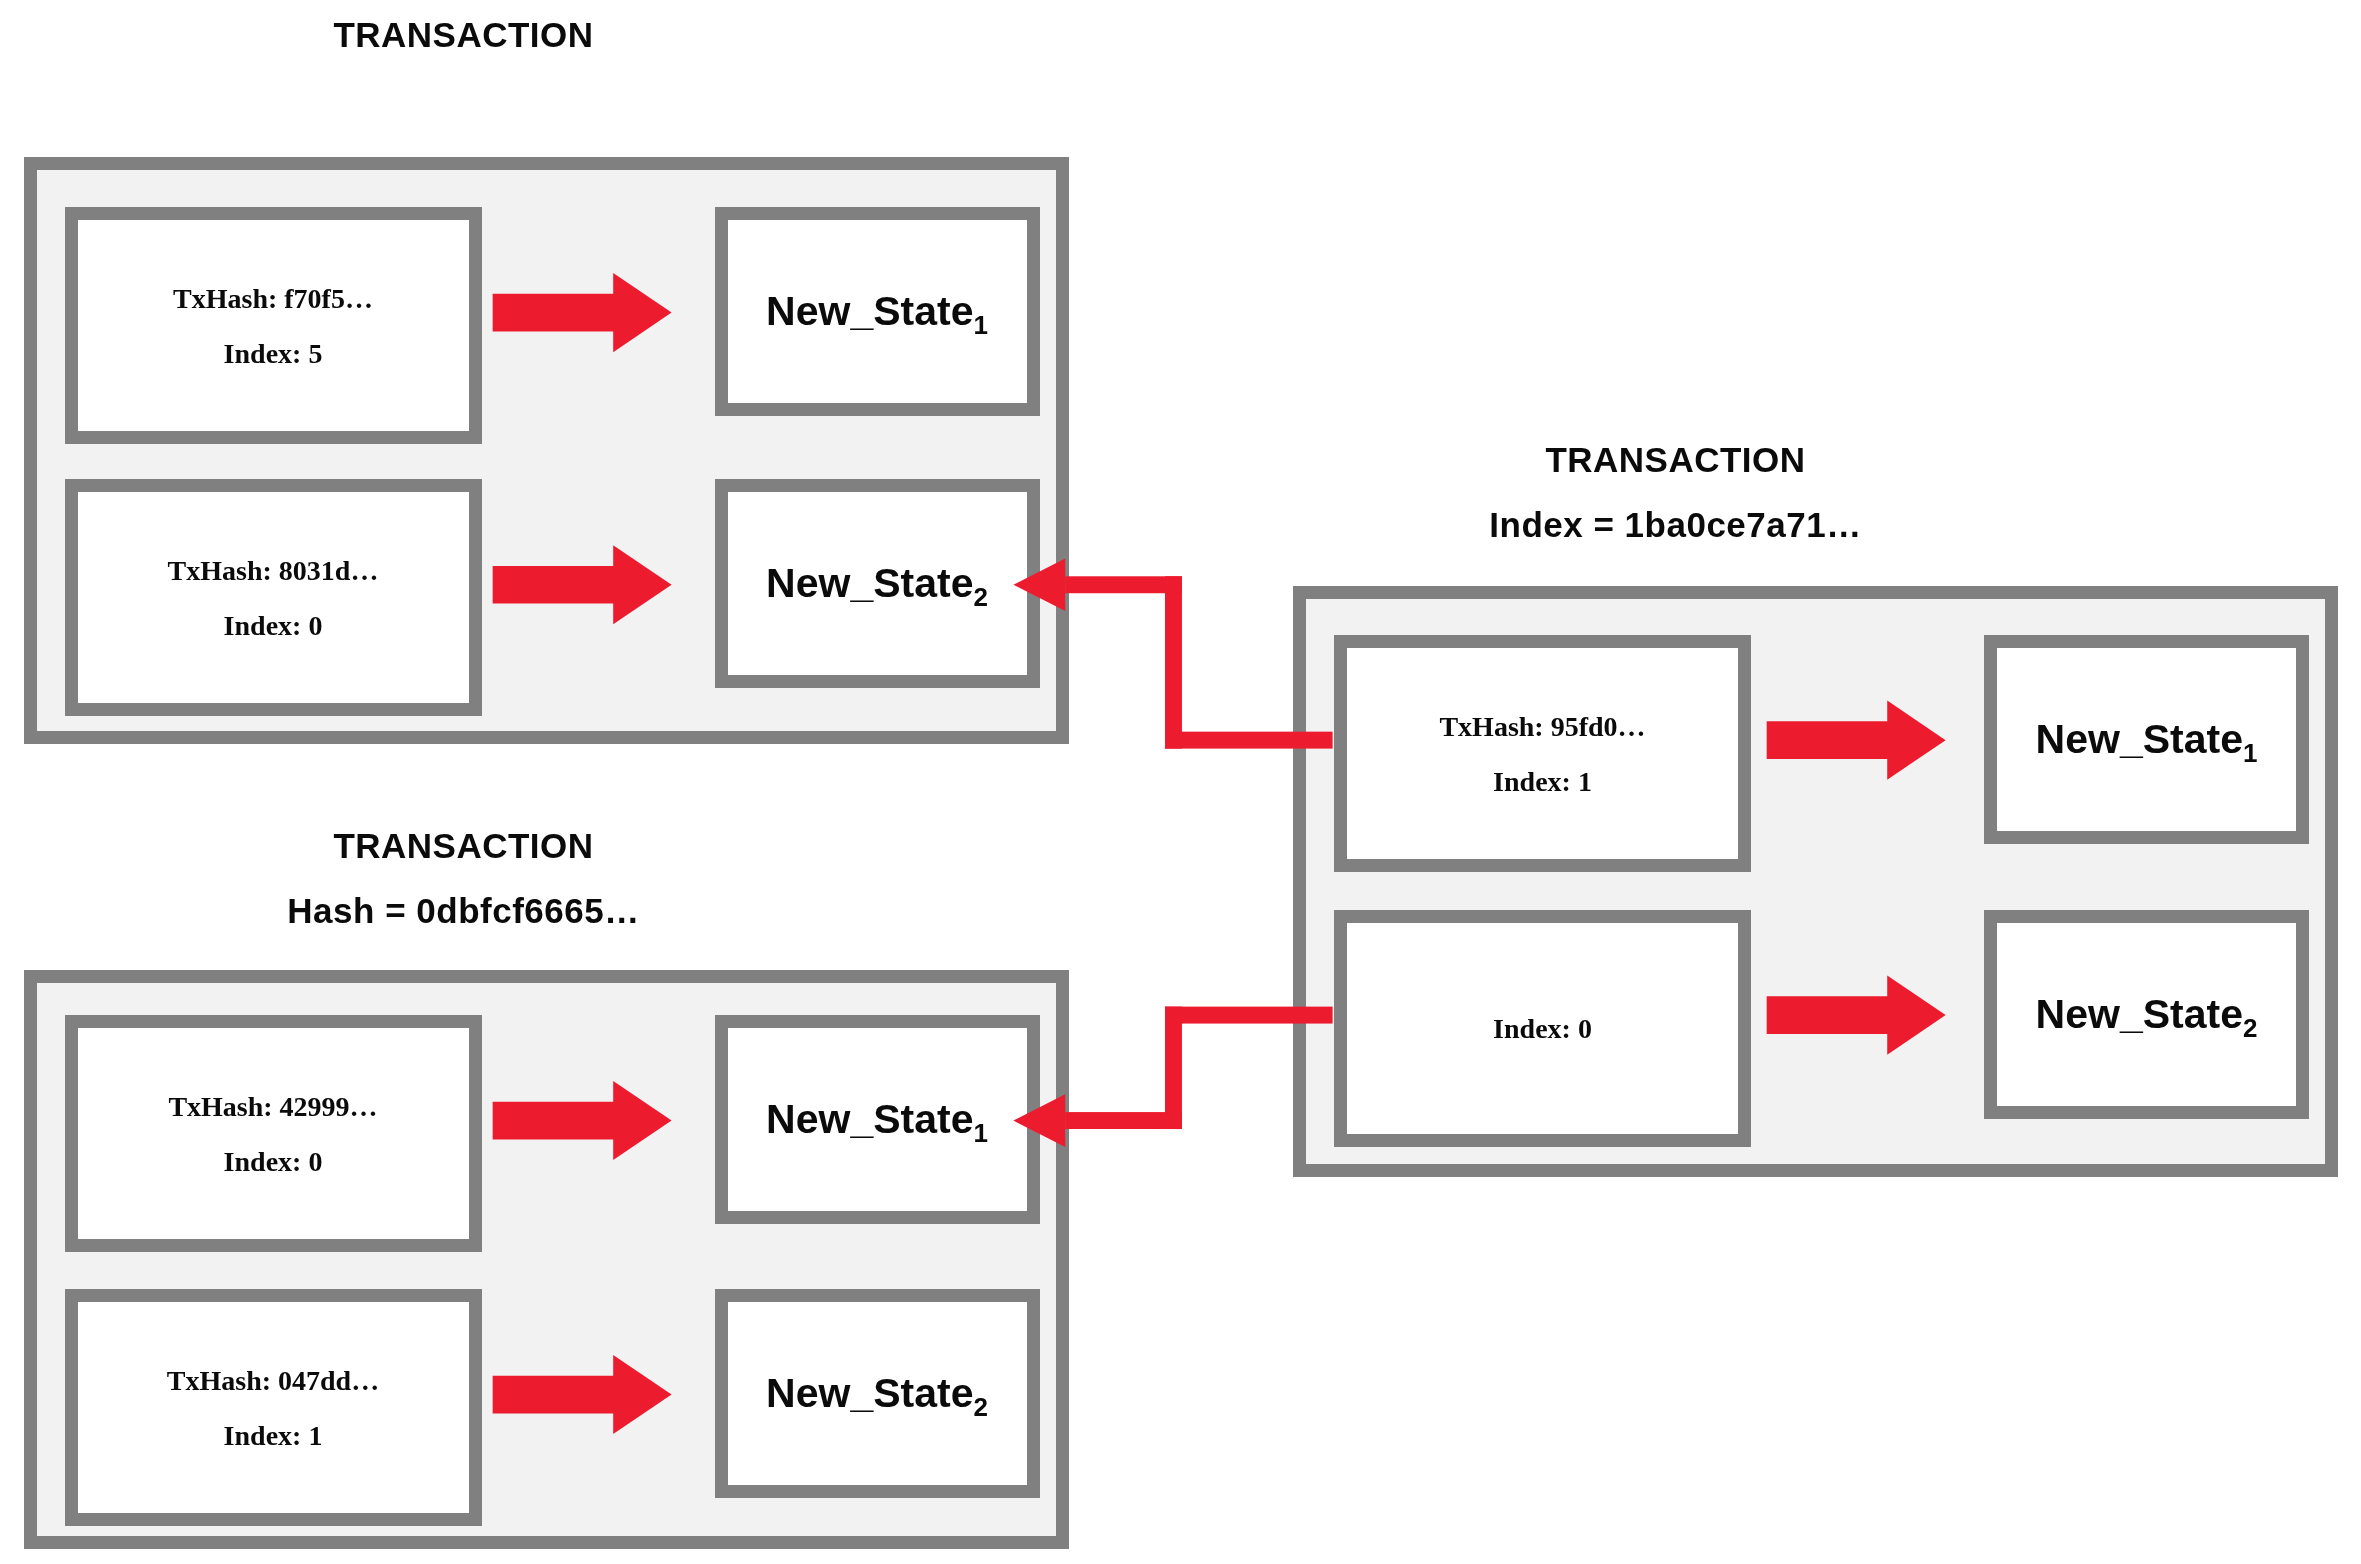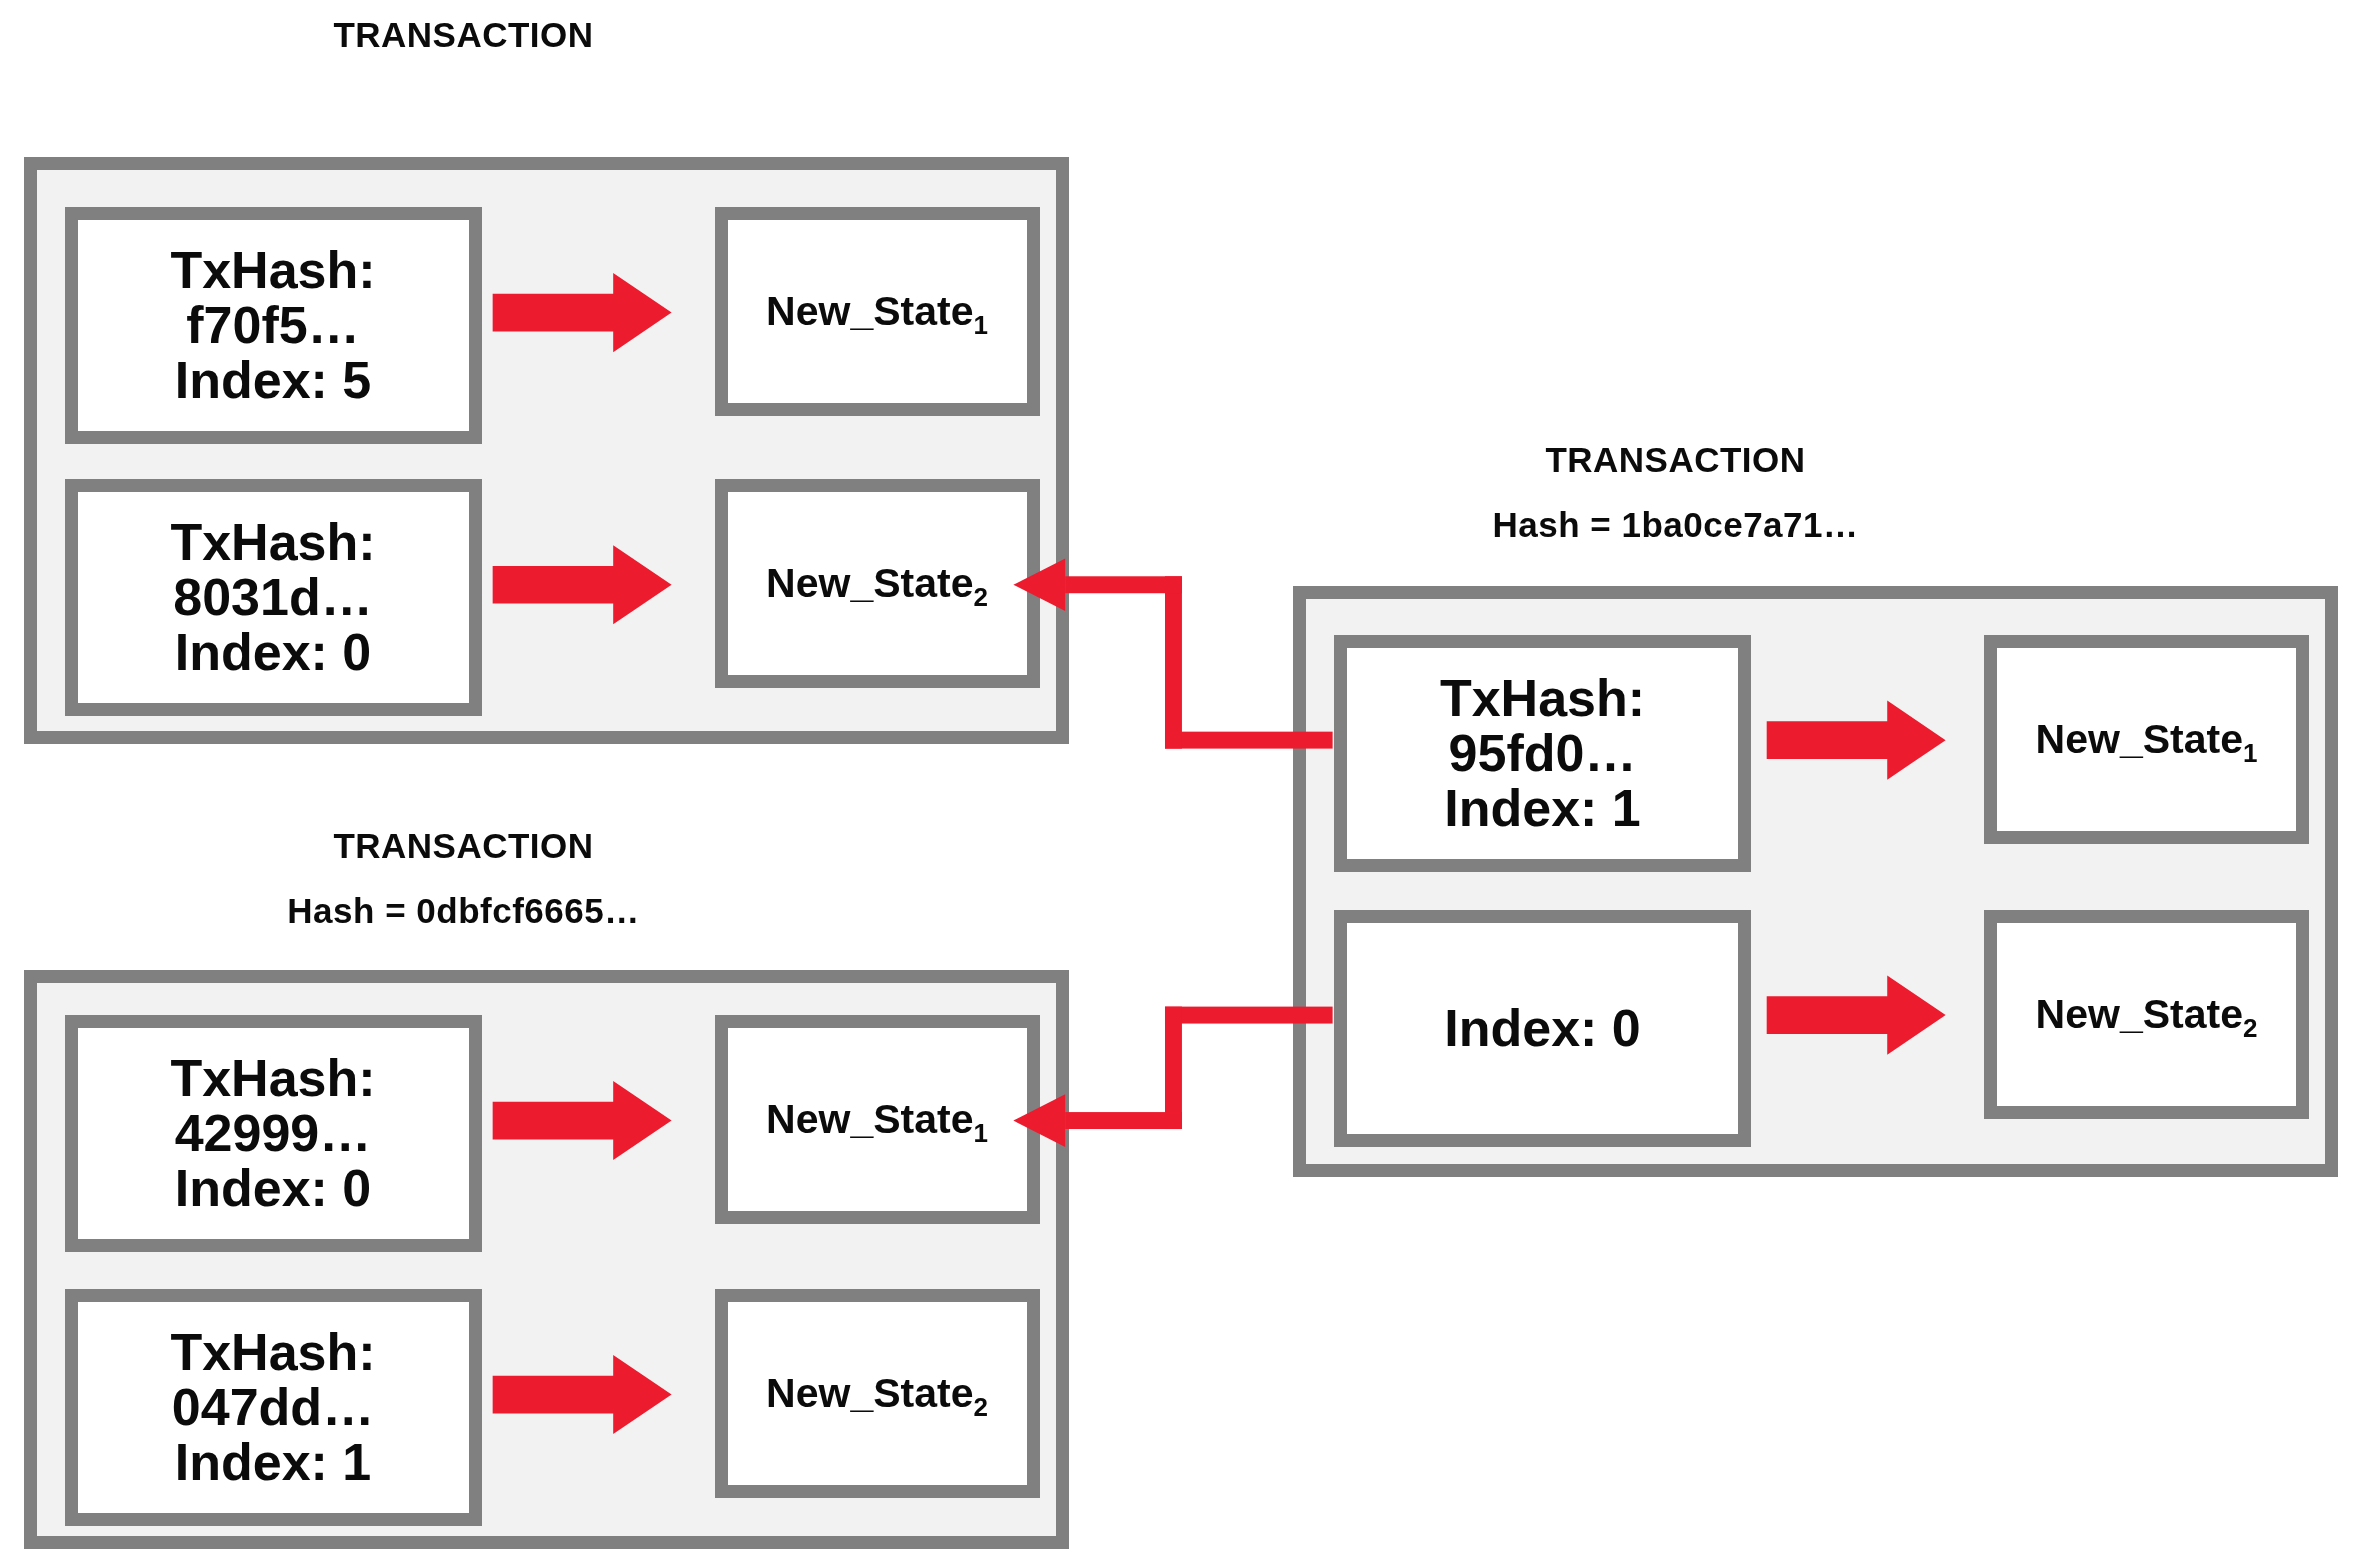--- a/index.html
+++ b/index.html
@@ -22,21 +22,21 @@
   #txA{left:23.5px;top:157px;width:1045px;height:587px;}
   #txB{left:23.5px;top:970px;width:1045px;height:579px;}
   #txC{left:1293px;top:586px;width:1045px;height:591px;}
 
   .box{
     position:absolute;background:var(--box-fill);
     border:13px solid var(--border-gray);box-sizing:border-box;
     display:flex;flex-direction:column;align-items:center;justify-content:center;
     text-align:center;
   }
-  .input-box{left:28px;width:417px;height:237px;font-size:52px;line-height:55px;}
+  .input-box{left:28px;width:417px;height:237px;font-size:28px;line-height:55px;font-family:Liberation Serif, serif;}
   .state-box{left:678px;width:325px;height:209px;font-size:41px;line-height:47px;}
   #txA .row1{top:37px;}  #txA .row2{top:309px;}
   #txB .row1{top:32px;}  #txB .row2{top:306px;}
   #txC .row1{top:36px;}  #txC .row2{top:311px;}
 
   .title{
     position:absolute;width:753px;text-align:center;z-index:2;
     font-size:35px;line-height:65px;letter-spacing:0.5px;
   }
   #titleA{left:87px;top:1.9px;}
@@ -92,21 +92,21 @@
   <div class="box state-box row1">
     <div><span>New_State</span><sub class="ss">1</sub></div>
   </div>
   <div class="box state-box row2">
     <div><span>New_State</span><sub class="ss">2</sub></div>
   </div>
 </div>
 
 <div class="title" id="titleC">
   <div>TRANSACTION</div>
-  <div>Hash = 1ba0ce7a71…</div>
+  <div>Index = 1ba0ce7a71…</div>
 </div>
 
 <div class="tx" id="txC">
   <div class="box input-box row1">
     <div>TxHash: 95fd0…</div>
     <div>Index: 1</div>
   </div>
   <div class="box input-box row2">
     <div>Index: 0</div>
   </div>

